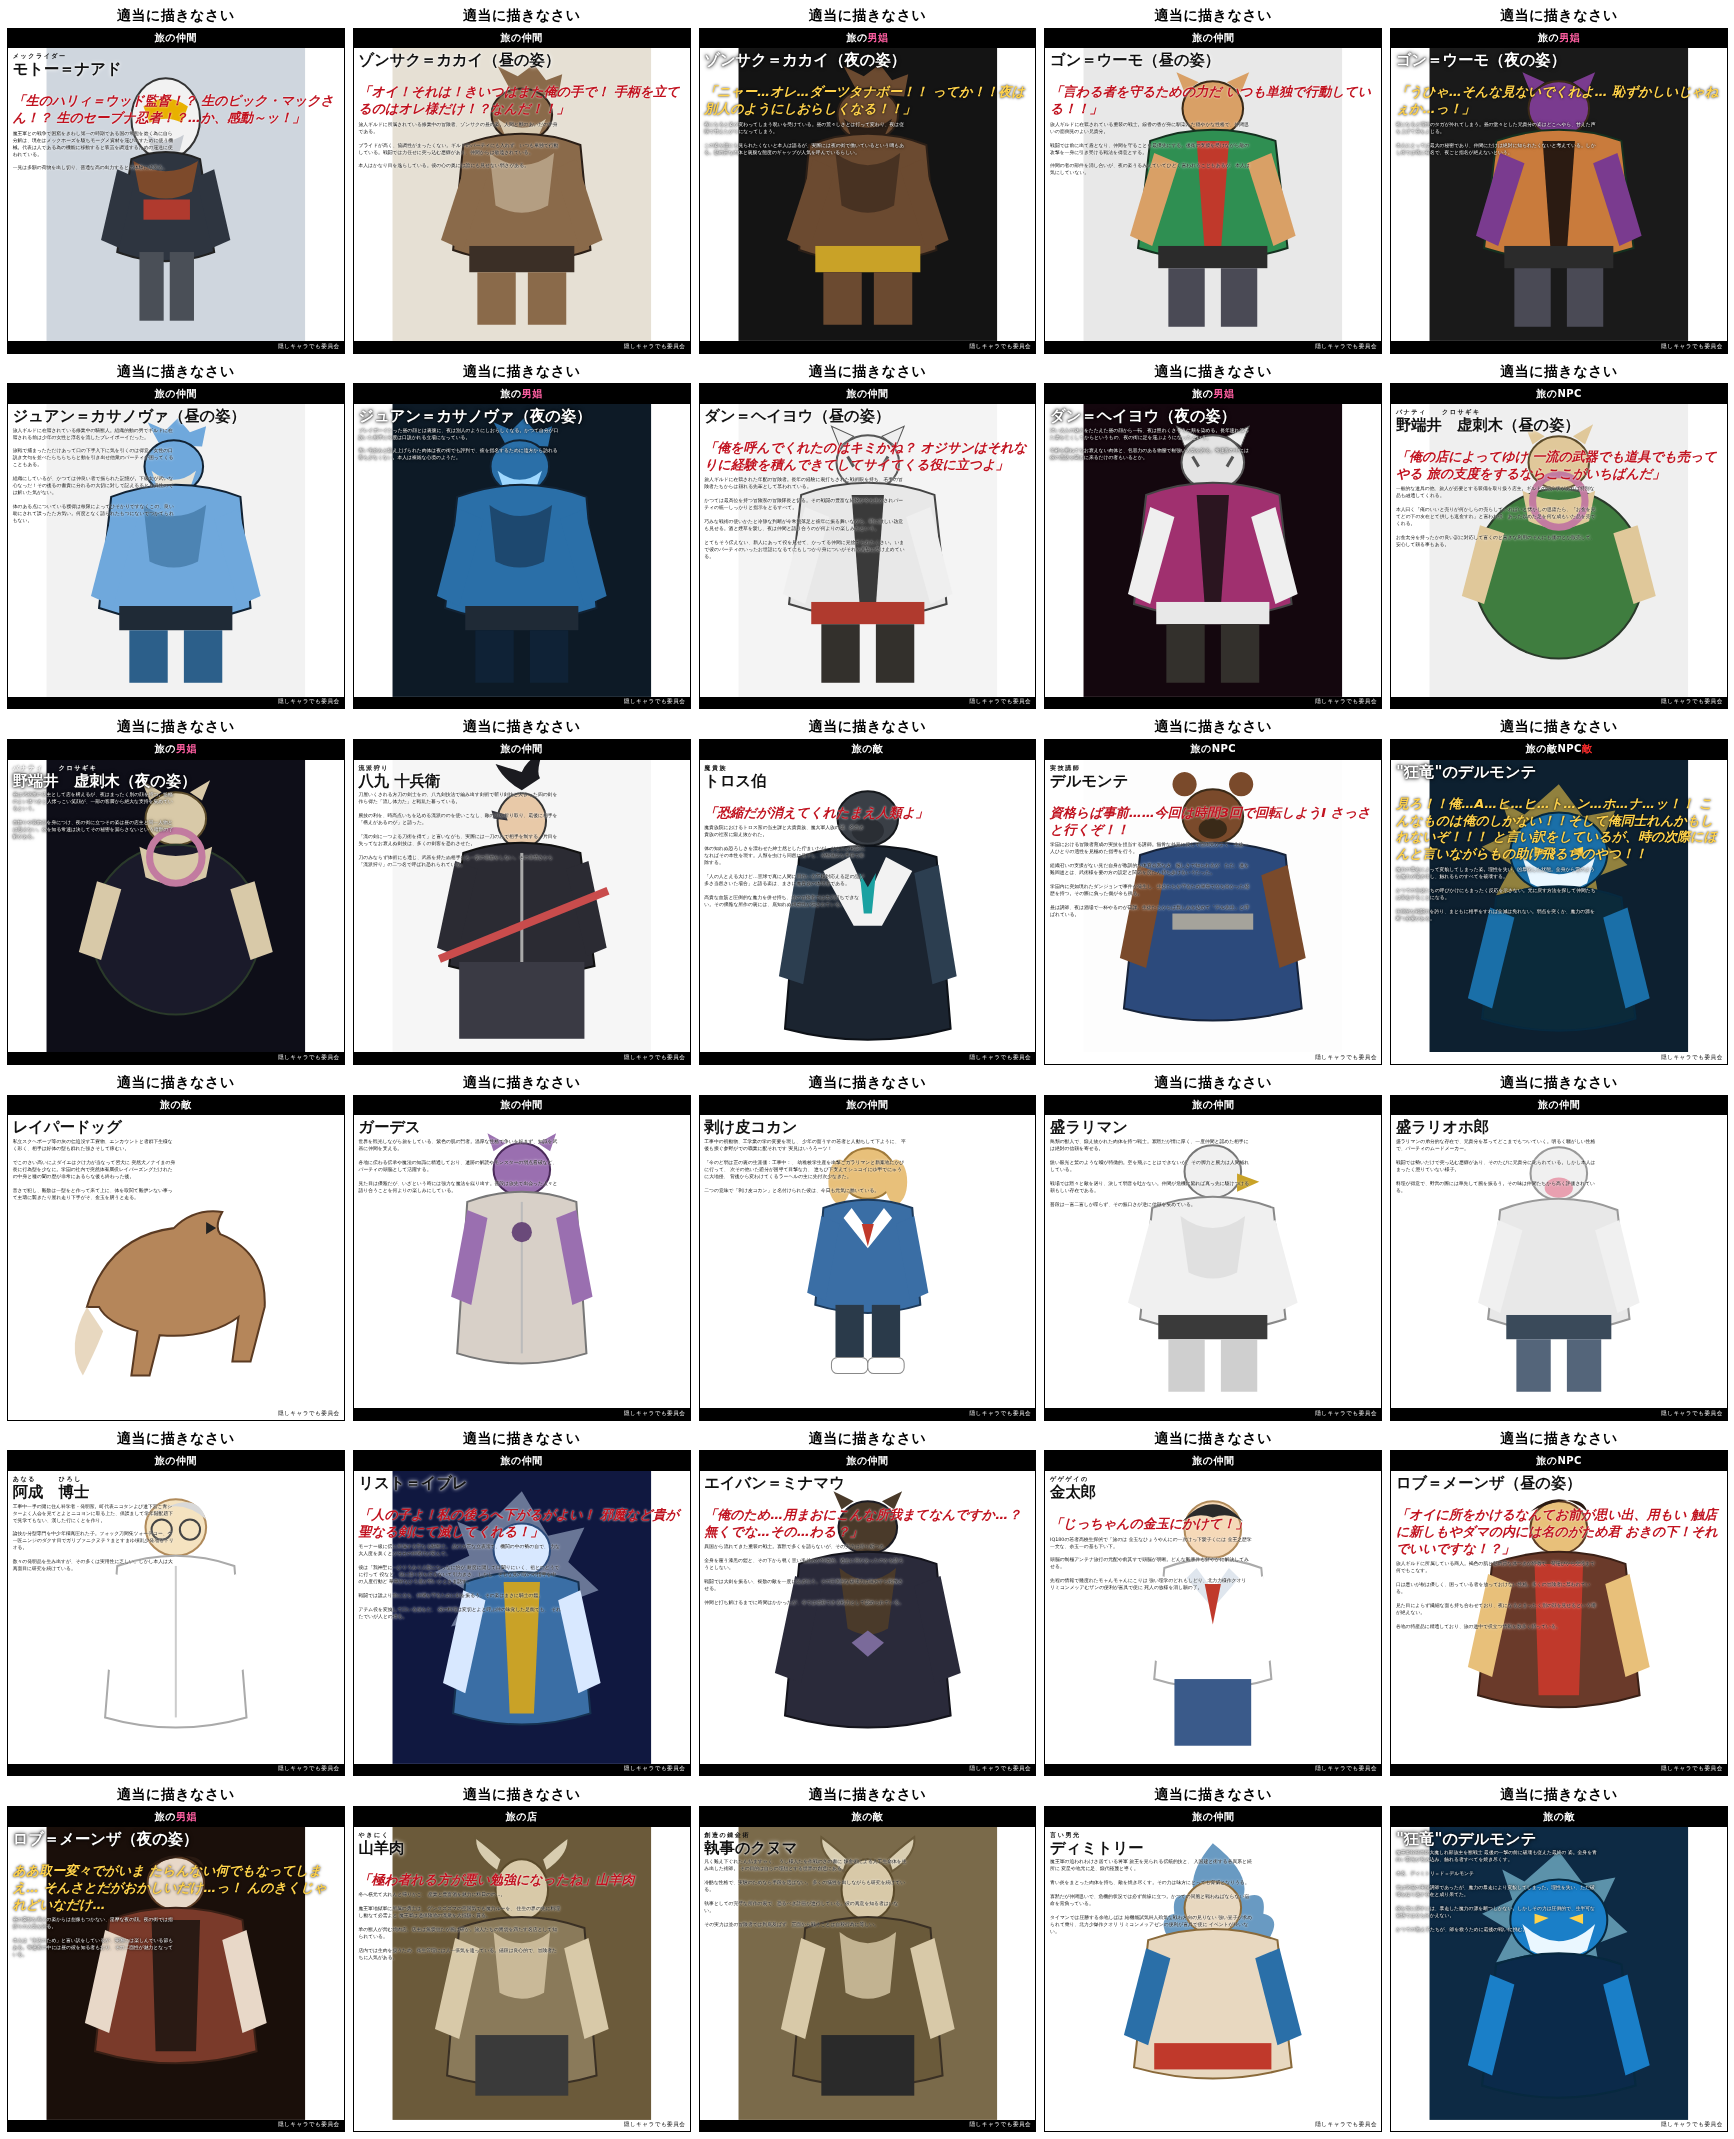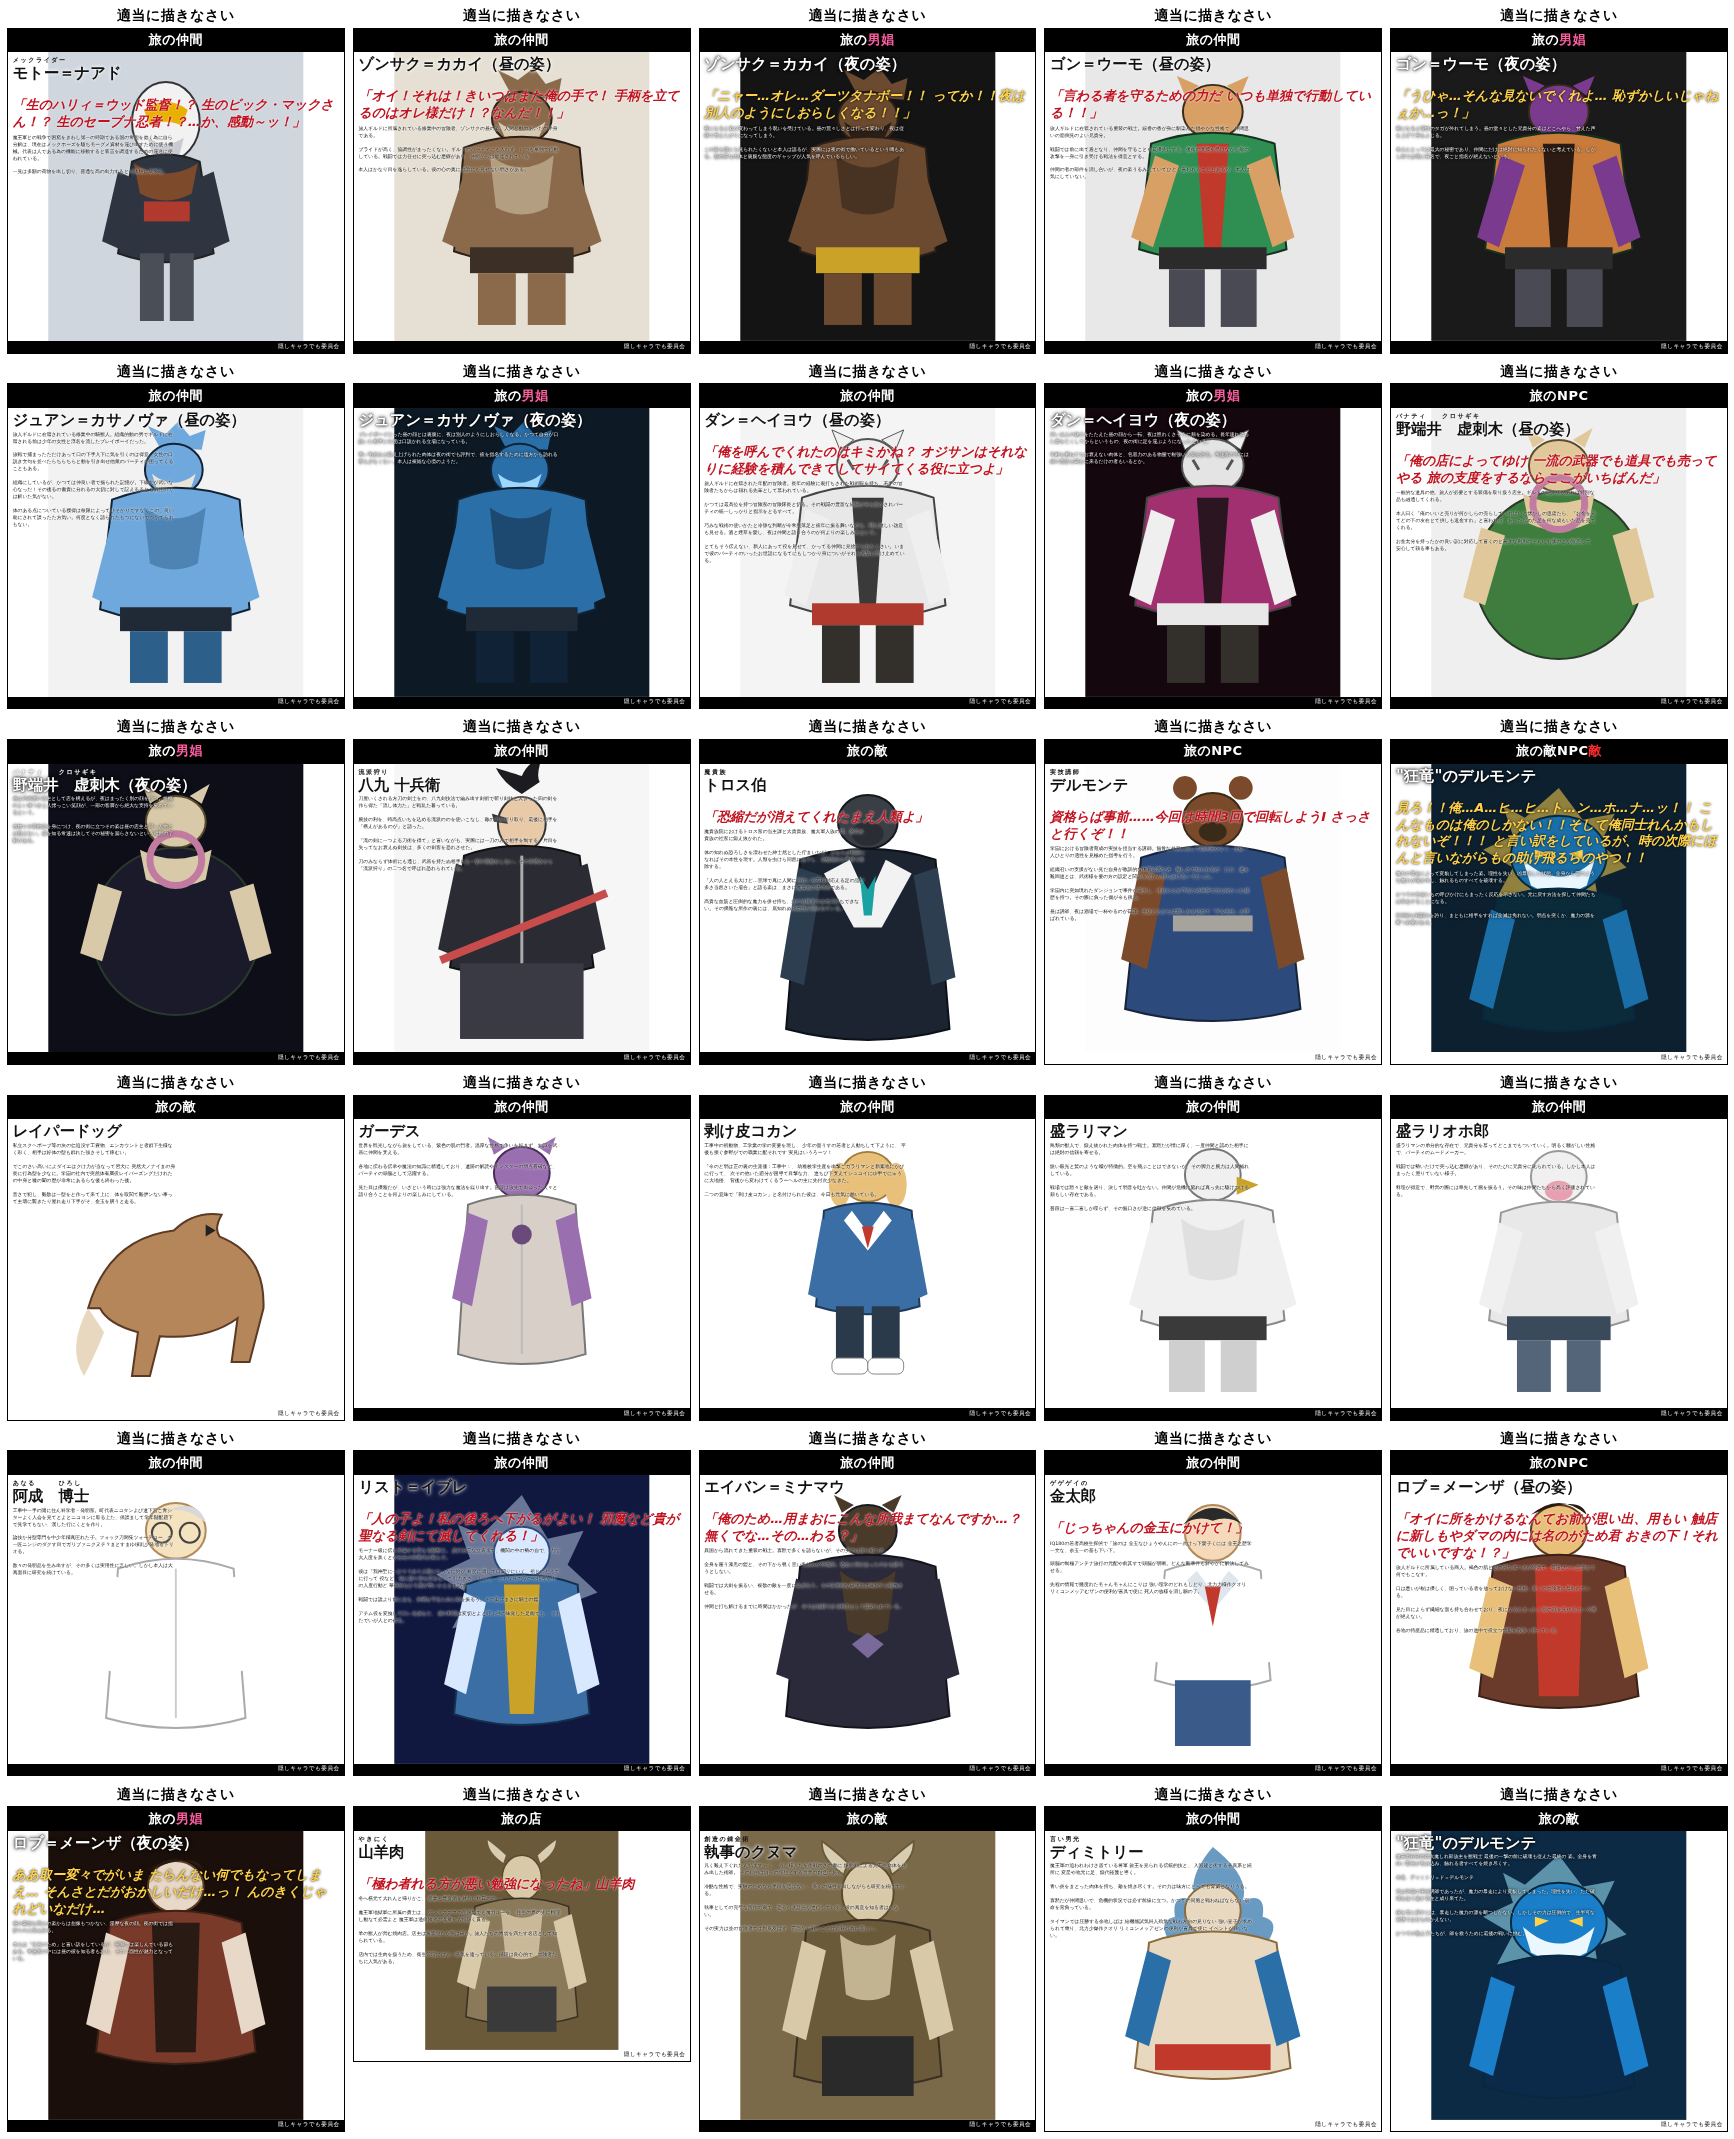--- a/index.html
+++ b/index.html
@@ -1,21 +1,21 @@
 <!DOCTYPE html>
 <html style="font-size:8.2px"><head>
 <meta charset="utf-8">
 <style>
   html,body{margin:0;padding:0;background:#ffffff;}
   body{width:1735px;height:2140px;font-family:"DejaVu Sans",sans-serif;}
   .sheet{display:grid;grid-template-columns:repeat(5,1fr);gap:9.2px 8.2px;padding:7.1px 7.1px 10.2px 7.1px;box-sizing:border-box;}
   .card{display:flex;flex-direction:column;width:100%;}
   .card-title{text-align:center;font-size:14px;font-weight:bold;color:#000;letter-spacing:0.5px;padding-bottom:2.5px;}
   .panel{border:1.5px solid #000;background:#fff;box-sizing:border-box;display:flex;flex-direction:column;overflow:hidden;}
-  .cat-bar{background:#000;color:#fff;text-align:center;font-size:13px;font-weight:bold;padding:2.5px 0 3.1px 0;letter-spacing:0.5px;}
+  .cat-bar{background:#000;color:#fff;text-align:center;font-size:10px;font-weight:bold;padding:2.5px 0 3.1px 0;letter-spacing:0.5px;}
   .cat-bar .hl{color:#ff5fa2;}
   .cat-bar .hl2{color:#ff2d2d;}
   .body{position:relative;flex:1;min-height:0;display:flex;}
   .artwrap{position:relative;flex:1;min-height:0;}
   .art{position:absolute;inset:0;}
   .txtlayer{position:absolute;inset:0;padding:4.1px 4.6px;box-sizing:border-box;pointer-events:none;}
   .nm{font-size:15.3px;font-weight:bold;line-height:1.05;color:#111;text-shadow:0 0 2px #fff,0 0 4.1px #fff;}
   .nm.light{color:#fff;text-shadow:0 0 2px #000,0 0 4.6px #000;}
   .ruby{font-size:6.1px;font-weight:bold;letter-spacing:1.5px;color:#111;}
   .ruby.light{color:#fff;text-shadow:0 0 2.5px #000;}
@@ -866,21 +866,21 @@
 
 本人は「生活のため」と言い訳をしているが、実際には楽しんでいる節もある。常連客の中には昼の彼を知る者もおり、その二面性が魅力となっている。</div>
           </div>
         </div>
       </div>
       <div class="footer">隠しキャラでも委員会</div>
     </div>
     </div>
     <div class="card">
     <div class="card-title">適当に描きなさい</div>
-    <div class="panel" style="height: 256px;">
+    <div class="panel" style="height: 326px;">
       <div class="cat-bar"><span>旅の店</span></div>
       <div class="body">
         <div class="artwrap">
           <div class="art"><svg viewBox="0 0 256 290" preserveAspectRatio="xMidYMid meet" width="100%" height="100%">
     <rect x="0" y="0" width="256" height="290" fill="#6b5a3a"></rect>
       <ellipse cx="128" cy="62" rx="26" ry="30" fill="#d8c9a8" stroke="#5a4a2a" stroke-width="2"></ellipse>
       <path d="M104 44 q-24 -16 -22 -34 q16 12 26 22z M152 44 q24 -16 22 -34 q-16 12 -26 22z" fill="#d8cdb0" stroke="#6a5a3a" stroke-width="2"></path>
       <path d="M66 100 q62 -22 124 0 l12 146 q-74 22 -148 0z" fill="#8a7a5a" stroke="#3a3024" stroke-width="2"></path>
       <path d="M100 104 q28 22 56 0 l-6 60 q-22 12 -44 0z" fill="#d8c9a8" opacity=".8"></path>
       <path d="M62 110 l-20 90 24 10 20 -90z" fill="#d8c9a8"></path>

